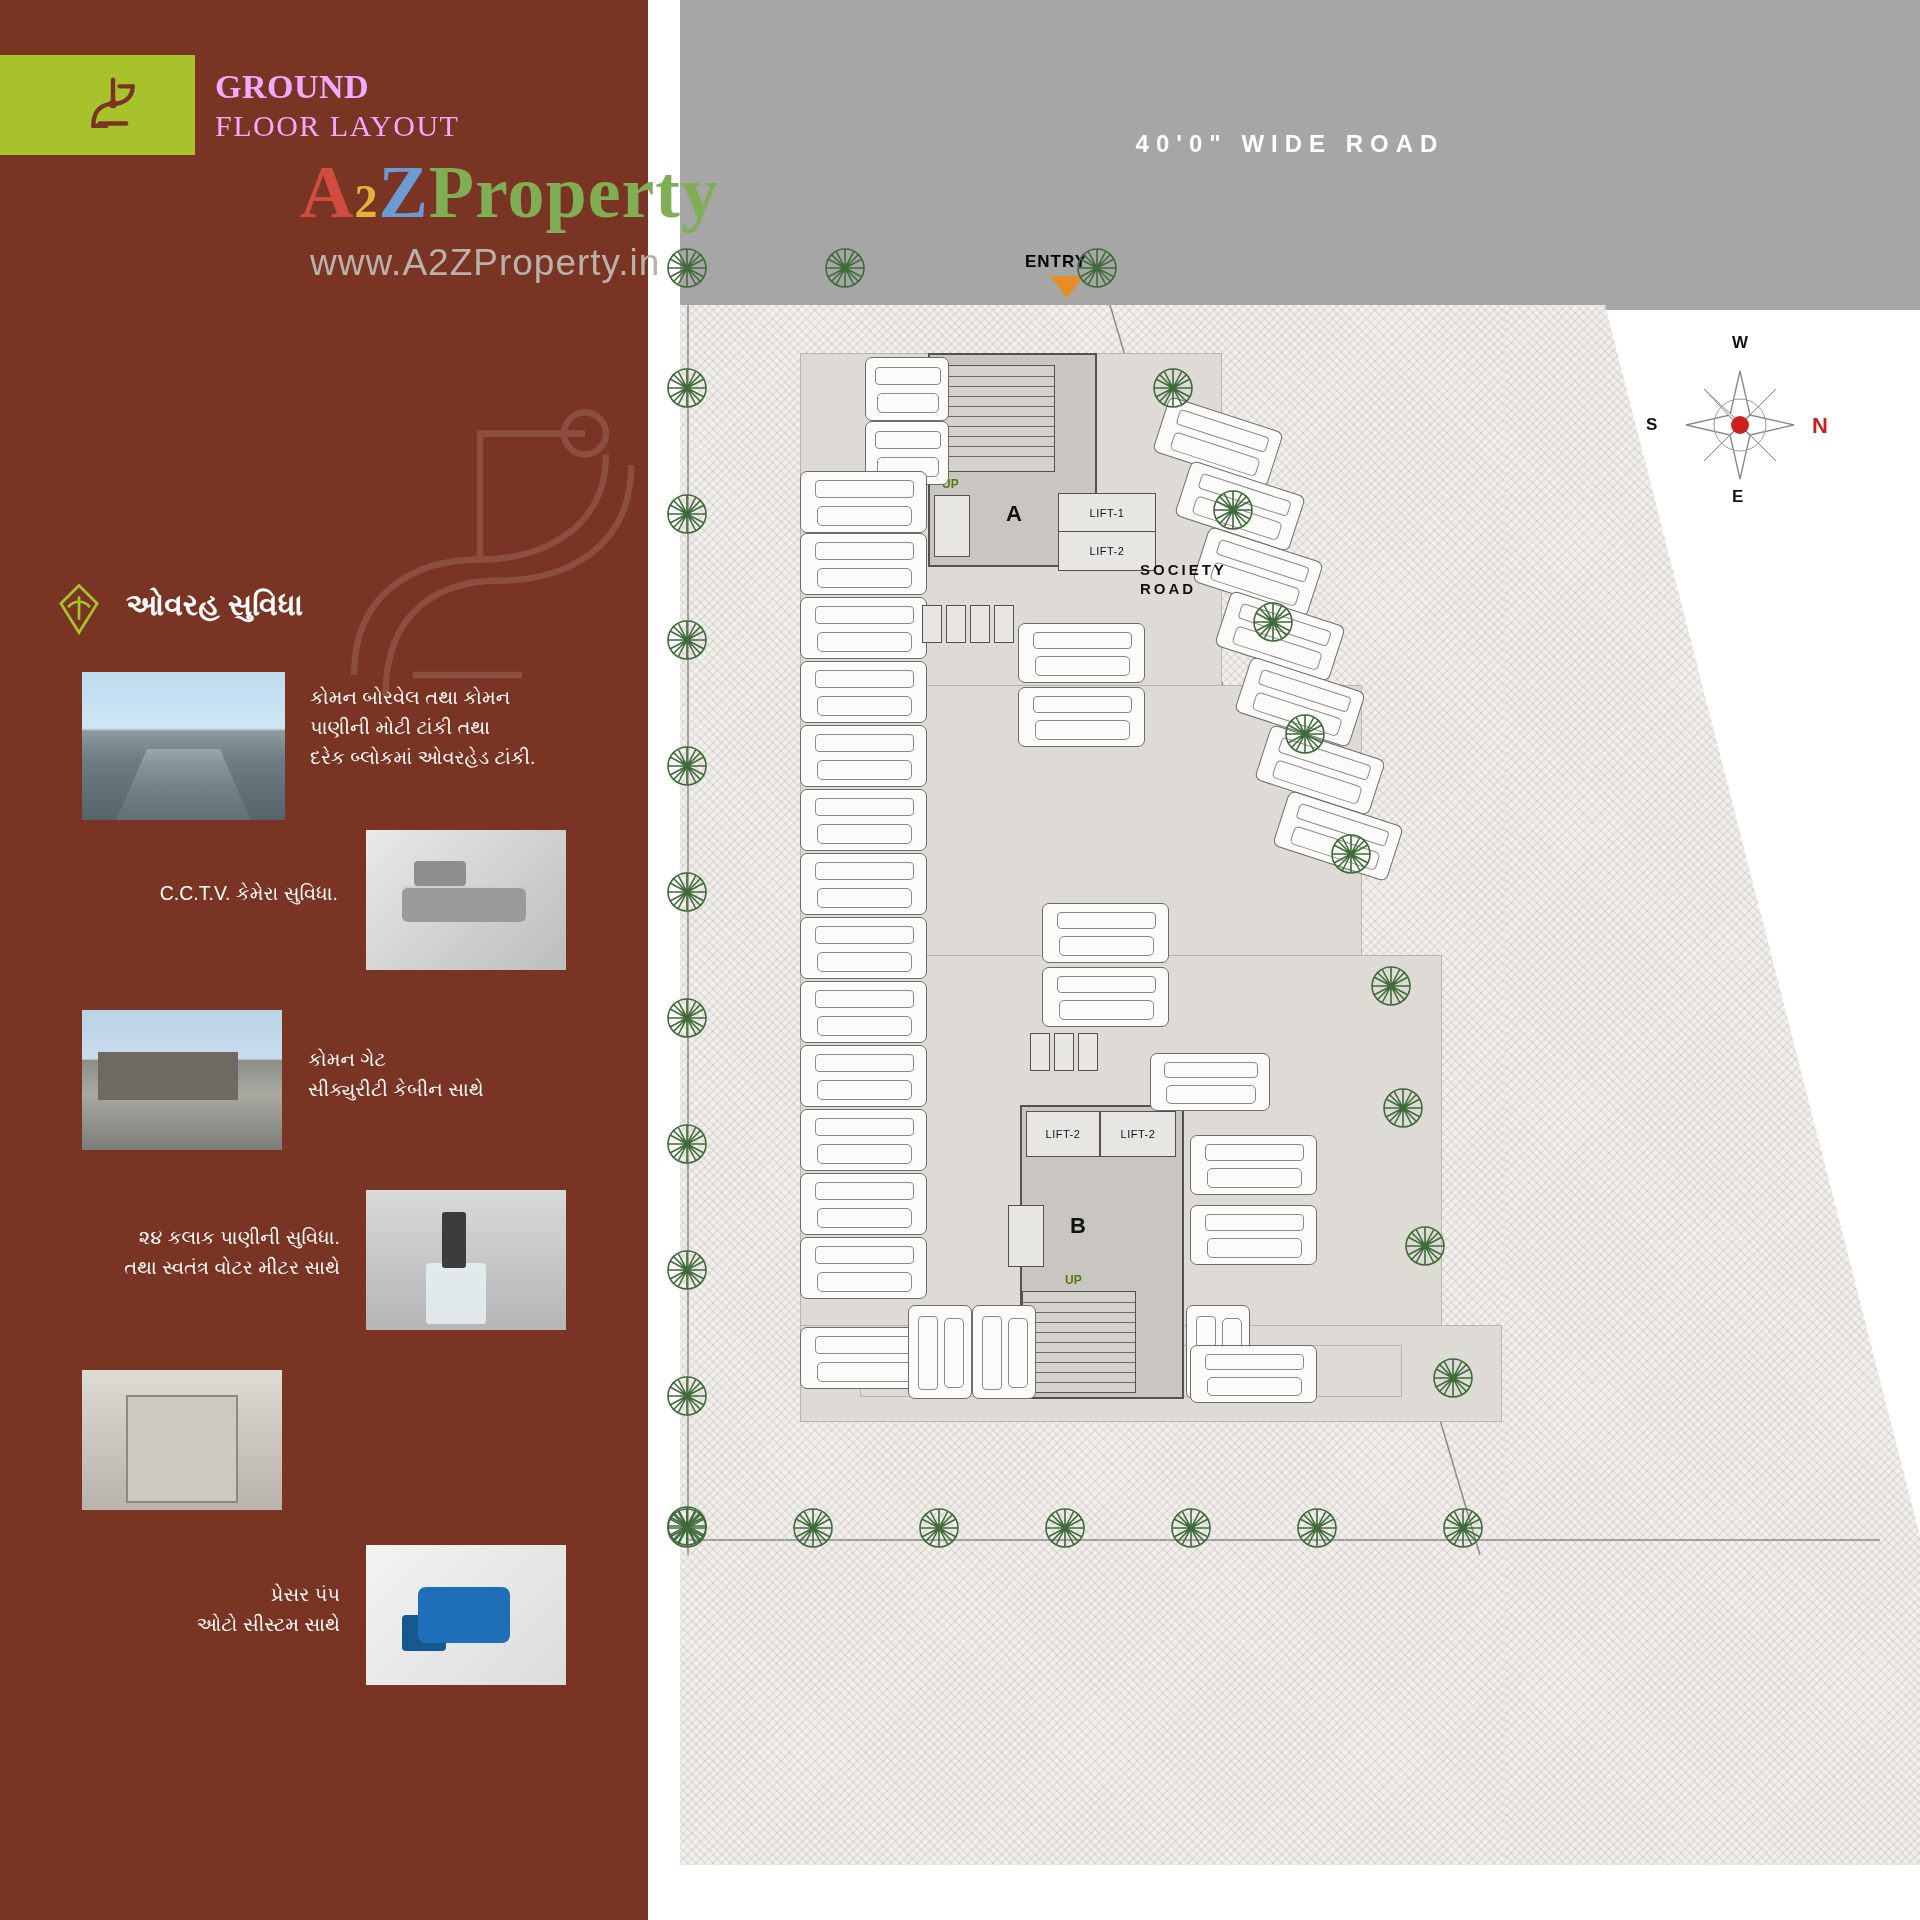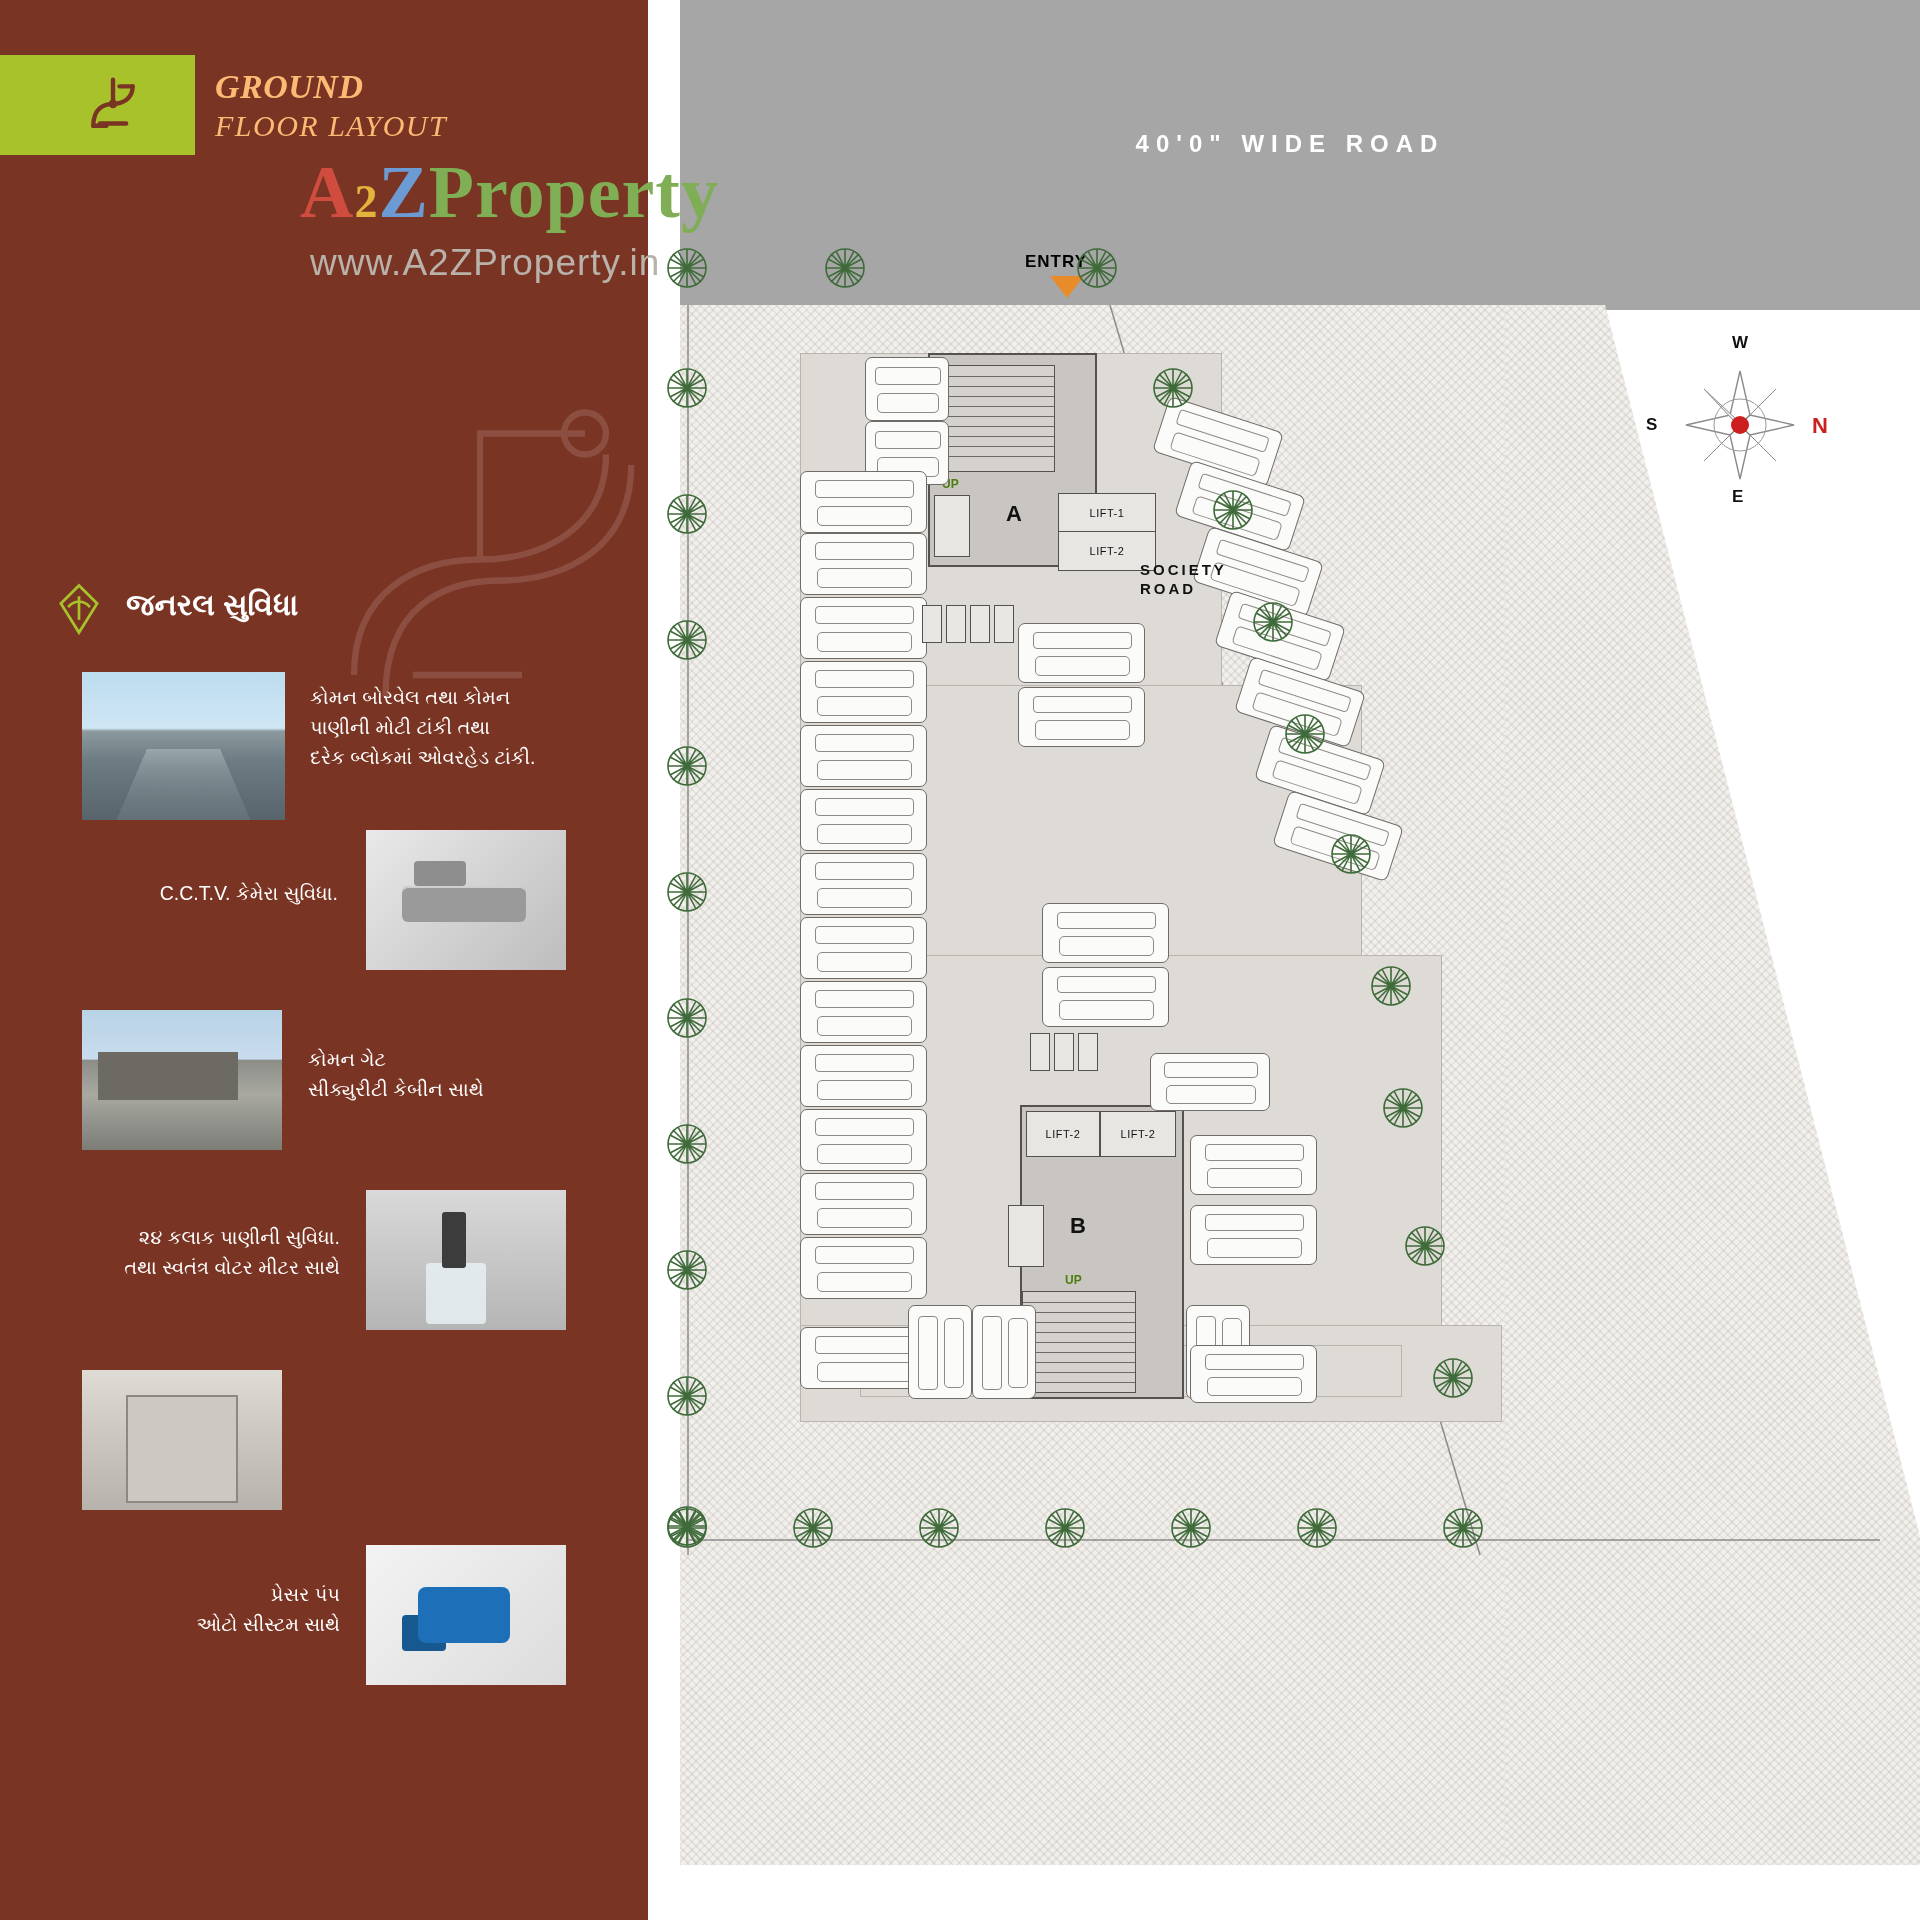--- a/index.html
+++ b/index.html
@@ -6,21 +6,21 @@
   body{width:1920px;height:1920px;background:#ffffff;font-family:"Liberation Sans",sans-serif;overflow:hidden;}
   #page{position:relative;width:1920px;height:1920px;overflow:hidden;background:#ffffff;}
 
   
   #left-panel{position:absolute;left:0;top:0;width:650px;height:1920px;background:#7a3423;overflow:hidden;}
   #left-panel .bg-mark{position:absolute;right:-40px;top:360px;width:420px;height:420px;opacity:.13;}
 
   #title-block{position:absolute;left:0;top:55px;width:520px;height:100px;}
   #title-swatch{position:absolute;left:0;top:0;width:195px;height:100px;background:#a8c22c;}
   #title-logo{position:absolute;left:78px;top:16px;width:70px;height:70px;}
-  #title-text{position:absolute;left:215px;top:12px;color:#fdba74;font-style:italic;}
+  #title-text{position:absolute;left:215px;top:12px;color:#f0abfc;}
   #title-text .t1{font-family:"Liberation Serif",serif;font-weight:bold;font-size:34px;letter-spacing:.5px;line-height:40px;}
   #title-text .t2{font-family:"Liberation Serif",serif;font-size:30px;letter-spacing:1.5px;line-height:38px;}
 
   #amen-head{position:absolute;left:50px;top:580px;width:500px;height:60px;}
   #amen-head .diamond{position:absolute;left:0;top:0;width:58px;height:58px;}
   #amen-head .label{position:absolute;left:76px;top:8px;color:#ffffff;font-size:30px;font-weight:bold;}
 
   .amen-row{position:absolute;left:0;width:650px;}
   .amen-img{position:absolute;width:203px;height:148px;background:#cfcfcf;overflow:hidden;border:0;}
   .amen-txt{position:absolute;color:#ffffff;font-size:19.5px;line-height:30px;}
@@ -126,21 +126,21 @@
     </div>
 
     <div id="amen-head">
       <svg class="diamond" viewBox="0 0 64 64">
         <g fill="none" stroke="#a8c22c" stroke-width="3">
           <path d="M32,6 L52,26 L32,58 L12,26 Z"></path>
           <path d="M20,30 C26,22 38,22 44,30"></path>
           <path d="M32,18 L32,44"></path>
         </g>
       </svg>
-      <div class="label">જનરલ સુવિધા</div>
+      <div class="label">ઓવરહ સુવિધા</div>
     </div>
 
     <div class="amen-row" style="top:672px;height:150px;">
       <div class="amen-img img-road" style="left:82px;top:0;"></div>
       <div class="amen-txt" style="left:310px;top:10px;width:320px;white-space:pre-line;">કોમન બોરવેલ તથા કોમન
 પાણીની મોટી ટાંકી તથા
 દરેક બ્લોકમાં ઓવરહેડ ટાંકી.</div>
     </div>
 
     <div class="amen-row" style="top:1010px;height:150px;">

